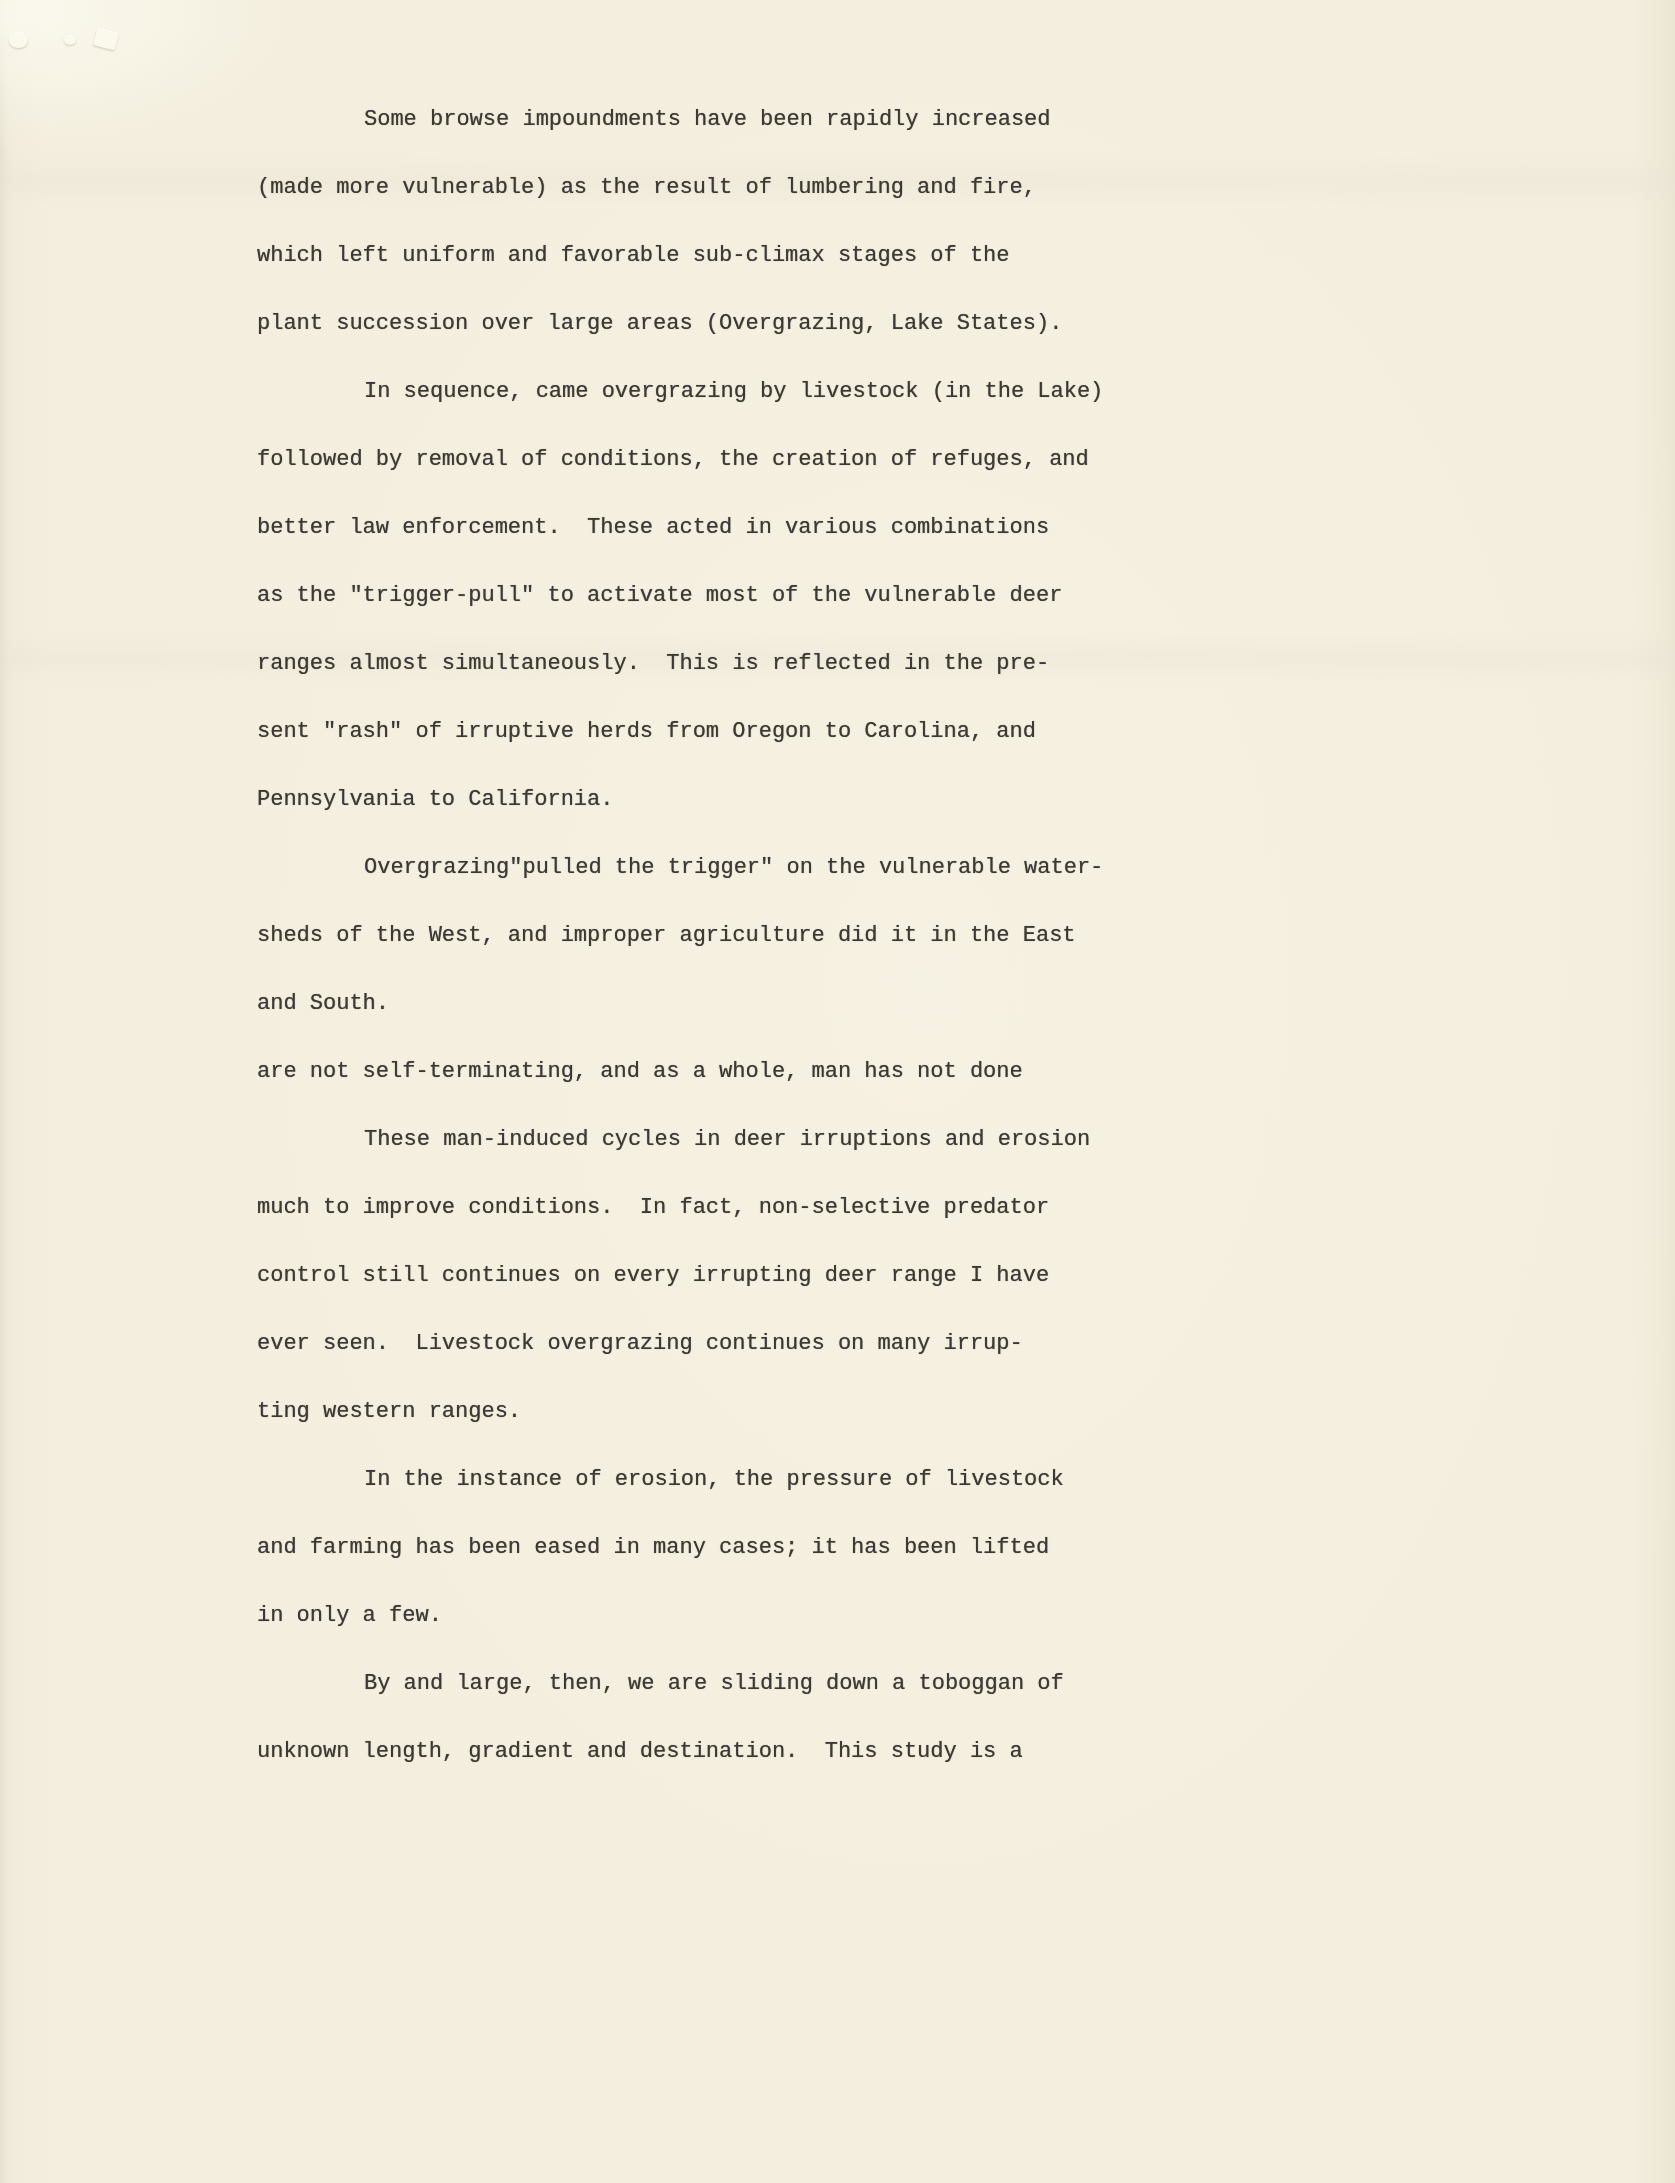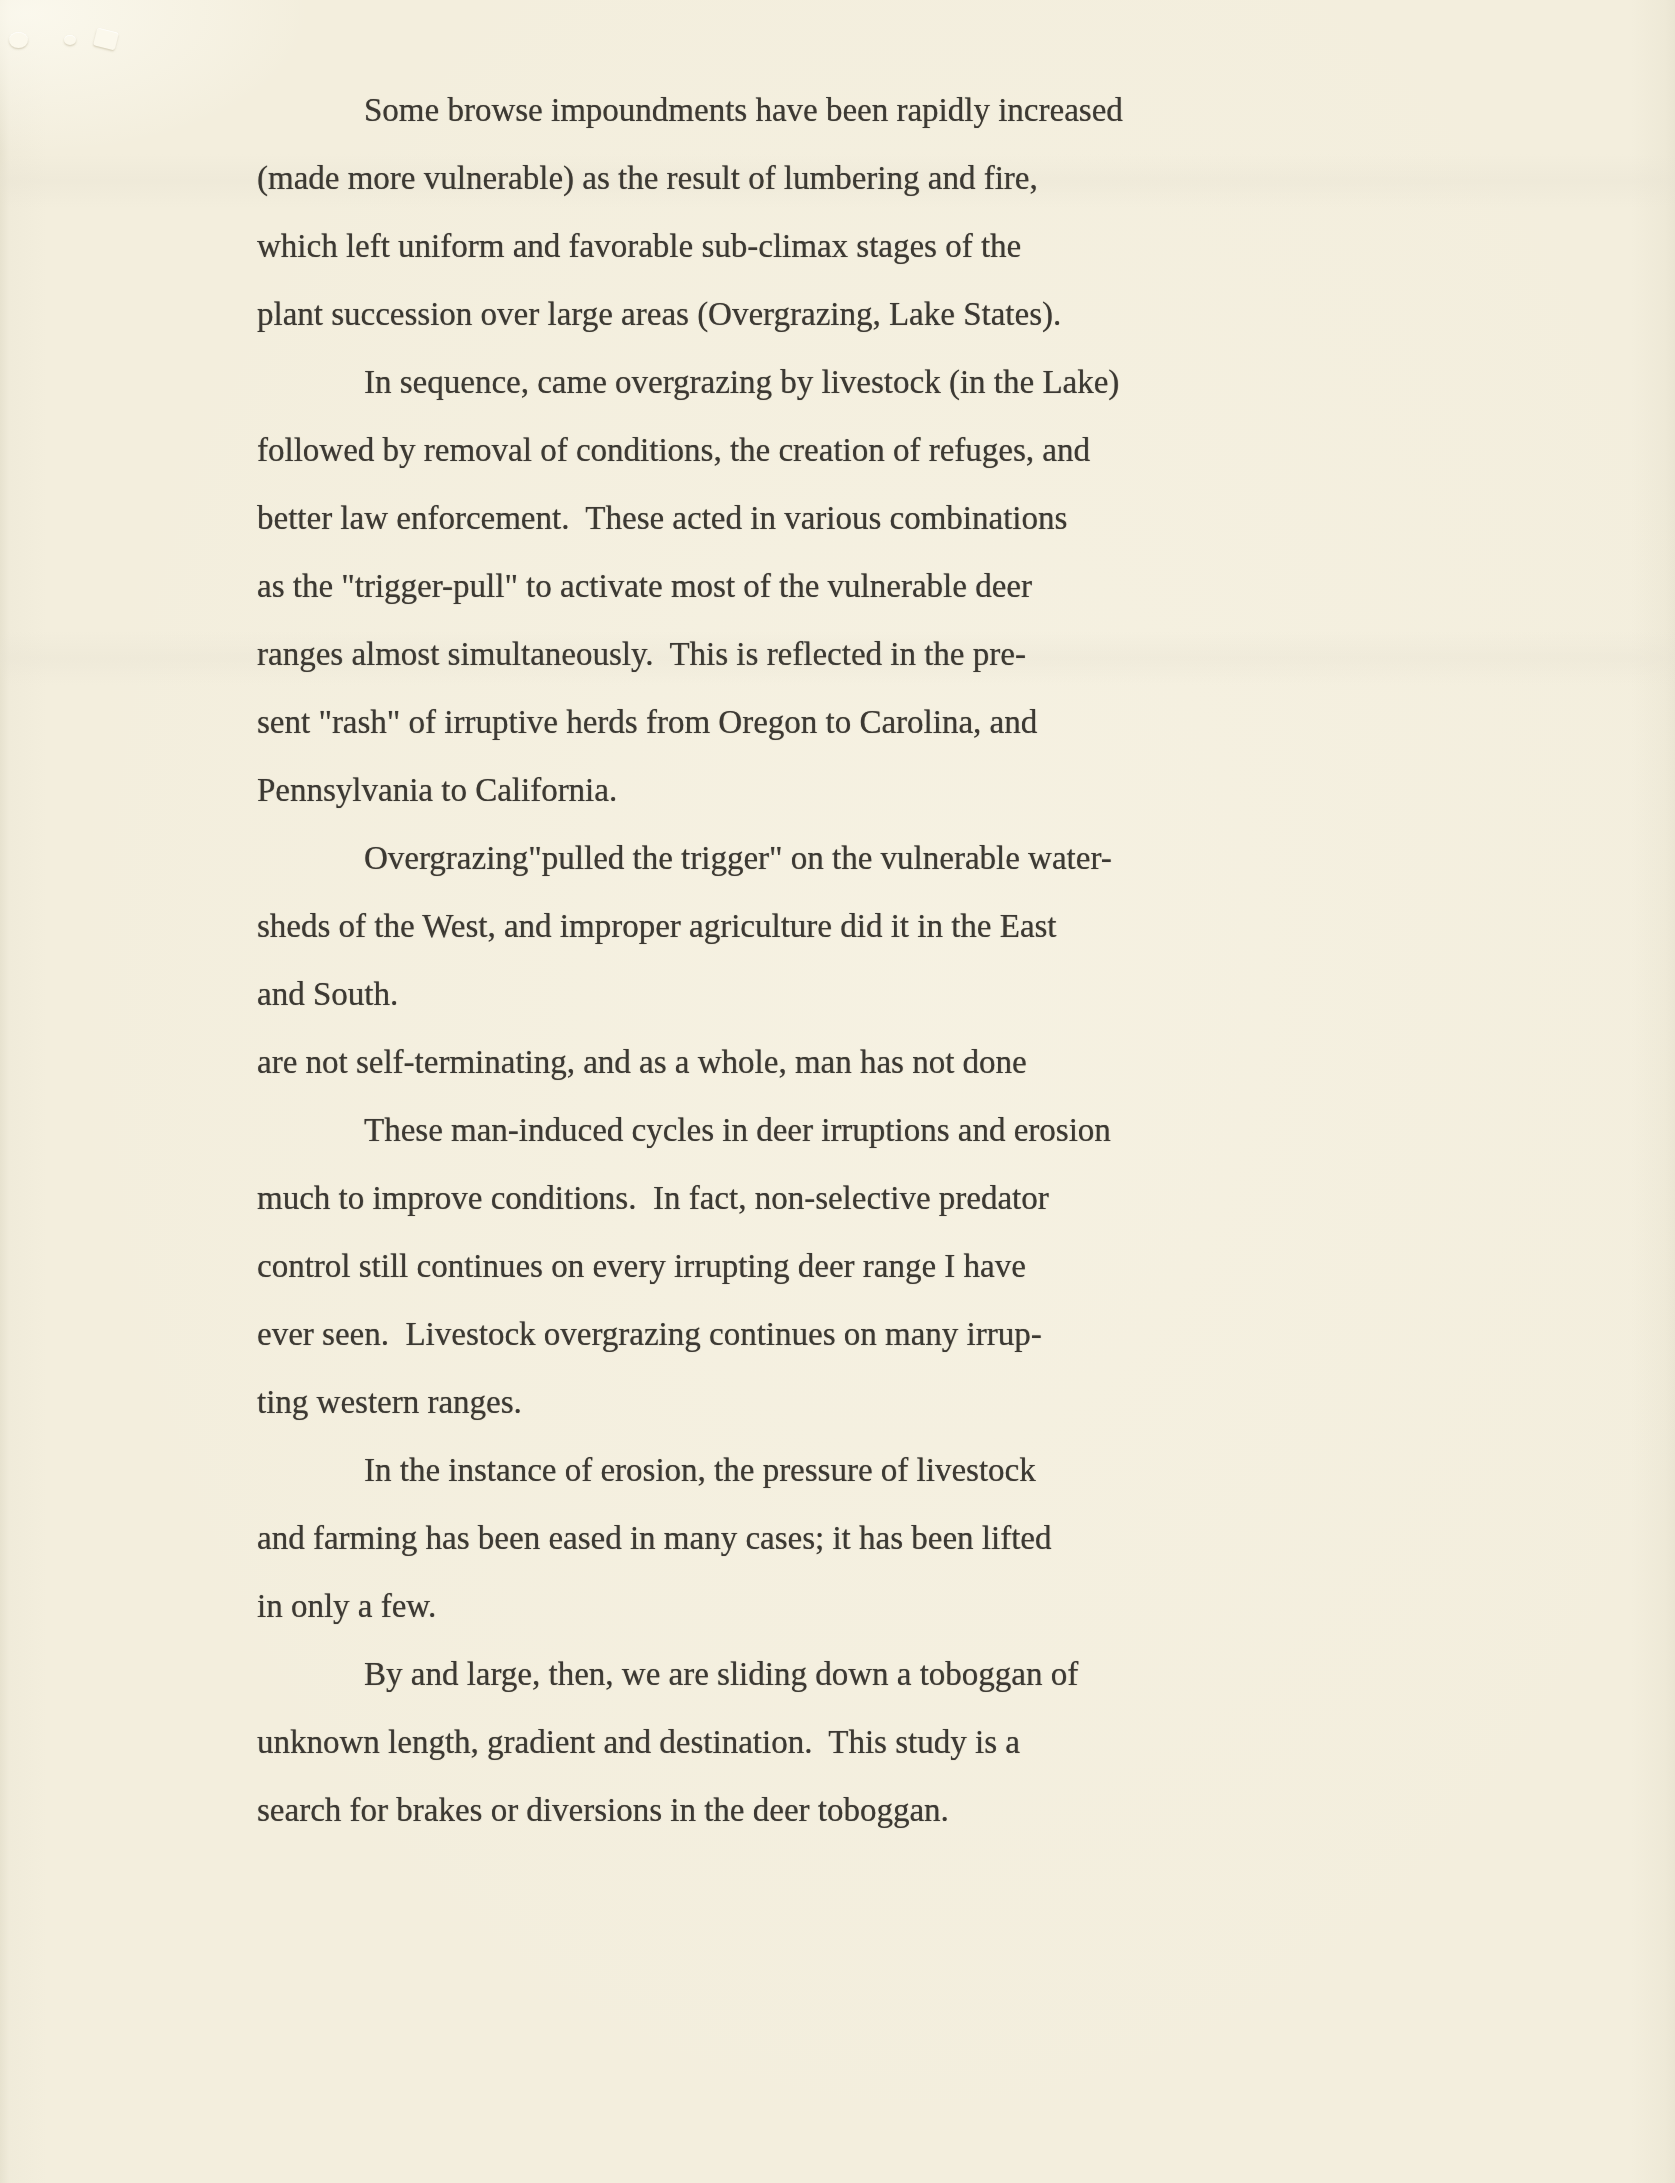--- a/index.html
+++ b/index.html
@@ -33,25 +33,25 @@
     background: #fbf8ec;
     border-radius: 50%;
     box-shadow: 0 1.3px 2px rgba(186,176,148,0.55), inset 0 0.7px 0.7px rgba(255,255,255,0.9);
   }
   .speck.square {
     border-radius: 2.7px;
     transform: rotate(14deg);
   }
   .text-block {
     position: absolute;
-    top: 76px;
+    top: 86px;
     left: 257px;
     width: 1276px;
-    font-family: Liberation Serif, serif;
-    font-size: 33px;
+    font-family: Liberation Mono, monospace;
+    font-size: 22px;
     line-height: 68px;
     color: #3c3933;
     text-shadow: 0 0 0.9px rgba(62,58,50,0.55), 0.4px 0.4px 0.4px rgba(62,58,50,0.25);
   }
   .line {
     white-space: pre;
     height: 68px;
   }
   .line.indent {
     padding-left: 107px;
@@ -105,18 +105,17 @@
 
     <div>
       <div class="line indent">In the instance of erosion, the pressure of livestock</div>
       <div class="line">and farming has been eased in many cases; it has been lifted</div>
       <div class="line">in only a few.</div>
     </div>
 
     <div>
       <div class="line indent">By and large, then, we are sliding down a toboggan of</div>
       <div class="line">unknown length, gradient and destination.  This study is a</div>
-      <div class="line">search for brakes or diversions in the deer toboggan.</div>
     </div>
 
   </div>
 </div>
 
 
 </body></html>

